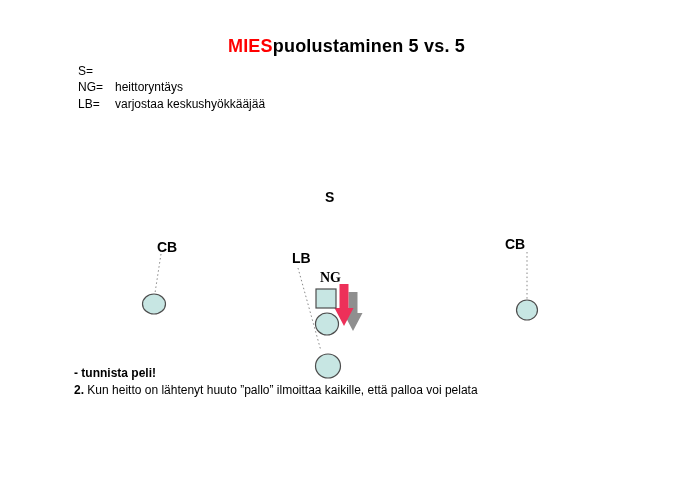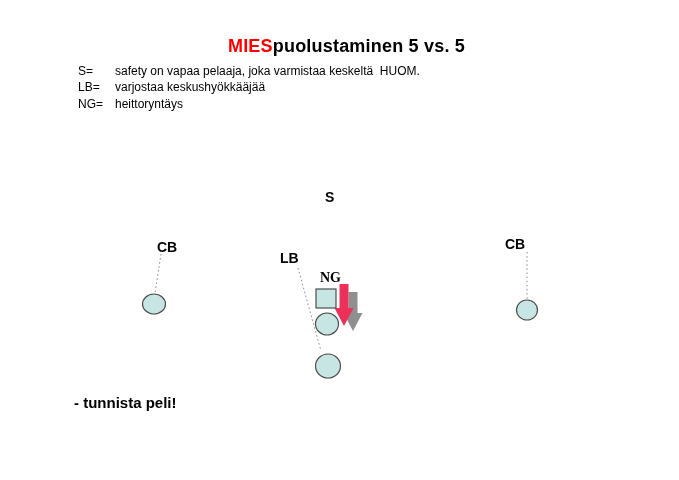--- a/index.html
+++ b/index.html
@@ -45,48 +45,47 @@
   .arrow-shadow{fill:var(--arrow-gray);}
   .arrow-main{fill:var(--arrow-red);}
   .dlabel{
     position:absolute;
     font-size:14px;
     font-weight:bold;
     line-height:14px;
   }
   .notes{
     position:absolute;
-    top:394px;left:74px;
-    font-size:15px;
+    top:365px;left:74px;
+    font-size:12px;
     line-height:17px;
   }
   .notes .intro{font-weight:bold;}
   .notes b{font-weight:bold;}
 </style>
 </head>
 <body>
 
 <div class="slide">
 
   <div class="title">
     <span class="accent">MIES</span><span>puolustaminen 5 vs. 5</span>
   </div>
 
   <div class="legend">
     <div class="legend-row">
       <span class="legend-term">S=</span>
-      <span class="legend-def">safety on vapaa pelaaja, joka varmistaa keskeltä  HUOM.</span>
+    </div>
+    <div class="legend-row">
+      <span class="legend-term">NG=</span>
+      <span class="legend-def">heittoryntäys</span>
     </div>
     <div class="legend-row">
       <span class="legend-term">LB=</span>
       <span class="legend-def">varjostaa keskushyökkääjää</span>
-    </div>
-    <div class="legend-row">
-      <span class="legend-term">NG=</span>
-      <span class="legend-def">heittoryntäys</span>
     </div>
   </div>
 
   <svg class="diagram-svg" width="679" height="480" viewBox="0 0 679 480" xmlns="http://www.w3.org/2000/svg">
 
     <path class="dotline" d="M161 254 L155 293"></path>
     <path class="dotline" d="M298 268 L321 351"></path>
     <path class="dotline" d="M527 252 L527 300"></path>
 
     <path class="arrow-shadow" d="M348.5 292 L357.5 292 L357.5 313 L362.5 313 L353 331 L343.5 313 L348.5 313 Z"></path>
@@ -95,21 +94,22 @@
     <rect class="player" x="316" y="289" width="20" height="19"></rect>
 
     <ellipse class="player" cx="154" cy="304" rx="11.5" ry="10"></ellipse>
     <ellipse class="player" cx="327" cy="324" rx="11.5" ry="11"></ellipse>
     <ellipse class="player" cx="328" cy="366" rx="12.5" ry="12"></ellipse>
     <ellipse class="player" cx="527" cy="310" rx="10.5" ry="10"></ellipse>
   </svg>
 
   <div class="dlabel" style="left:325px;top:190px;">S</div>
   <div class="dlabel" style="left:157px;top:240px;">CB</div>
-  <div class="dlabel" style="left:280px;top:251px;">LB</div>
+  <div class="dlabel" style="left:292px;top:251px;">LB</div>
   <div class="dlabel" style="left:320px;top:271px;font-family:Liberation Serif, serif;">NG</div>
   <div class="dlabel" style="left:505px;top:237px;">CB</div>
 
   <div class="notes">
     <div class="intro">- tunnista peli!</div>
+    <div><b>2.</b><span> Kun heitto on lähtenyt huuto ”pallo” ilmoittaa kaikille, että palloa voi pelata</span></div>
   </div>
 
 </div>
 
 </body></html>

